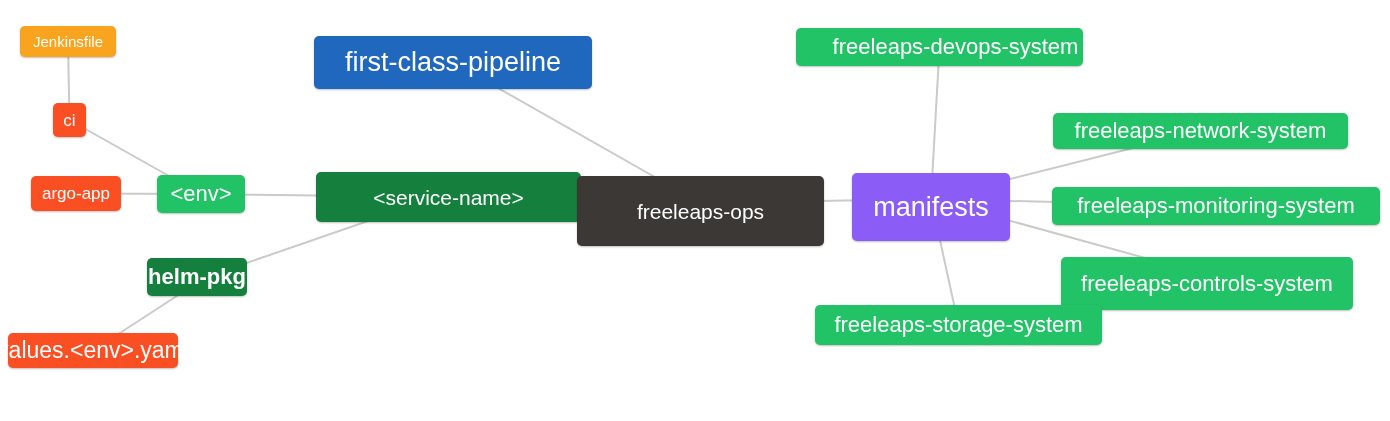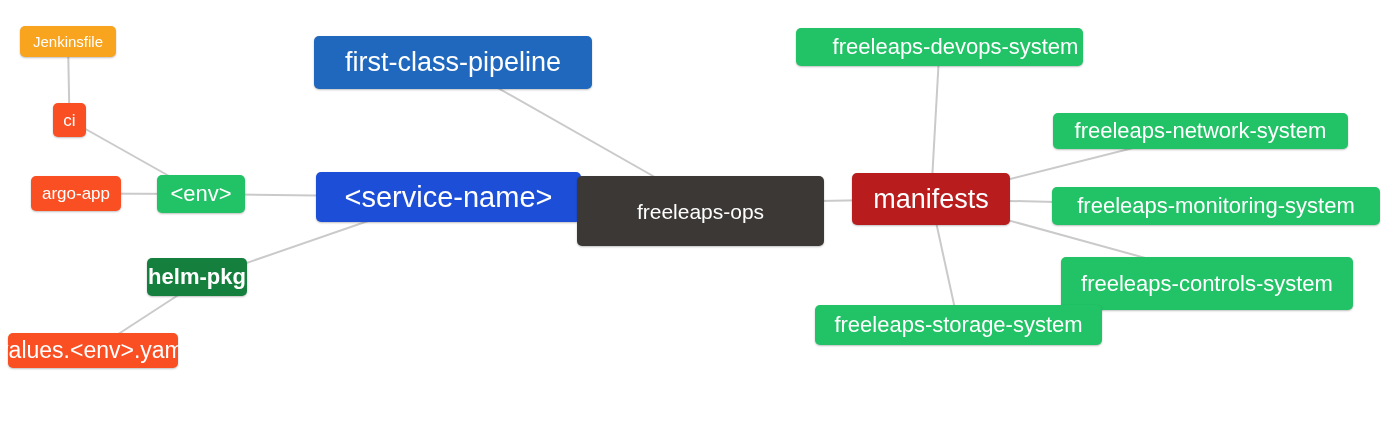--- a/index.html
+++ b/index.html
@@ -68,25 +68,25 @@
   <div class="node" style="left: 31px; top: 176px; width: 90px; height: 35px; font-size: 17px; background: rgb(250, 78, 35);">argo-app</div>
 
   <div class="node" style="left: 157px; top: 175px; width: 88px; height: 38px; font-size: 22px; background: rgb(34, 194, 102);">&lt;env&gt;</div>
 
   <div class="node" style="left: 147px; top: 258px; width: 100px; height: 38px; font-size: 22px; background: #15803d; font-weight: bold;">helm-pkg</div>
 
   <div class="node" style="left: 8px; top: 333px; width: 170px; height: 35px; font-size: 23px; background: rgb(250, 78, 35);">values.&lt;env&gt;.yaml</div>
 
   <div class="node" style="left: 314px; top: 36px; width: 278px; height: 53px; font-size: 27px; background: rgb(32, 104, 189);">first-class-pipeline</div>
 
-  <div class="node" style="left: 316px; top: 172px; width: 265px; height: 50px; font-size: 29px; background: #1d4ed8;">&lt;service-name&gt;</div>
+  <div class="node" style="left: 316px; top: 172px; width: 265px; height: 50px; font-size: 21px; background: #15803d;">&lt;service-name&gt;</div>
 
   <div class="node" style="left: 577px; top: 176px; width: 247px; height: 70px; font-size: 21px; background: rgb(59, 56, 54);">freeleaps-ops</div>
 
-  <div class="node" style="left: 852px; top: 173px; width: 158px; height: 52px; font-size: 27px; background: #b91c1c;">manifests</div>
+  <div class="node" style="left: 852px; top: 173px; width: 158px; height: 68px; font-size: 27px; background: #8b5cf6;">manifests</div>
 
   <div class="node" style="left: 796px; top: 28px; width: 287px; height: 38px; font-size: 22px; background: rgb(34, 194, 102); padding-left: 32px;">freeleaps-devops-system</div>
 
   <div class="node" style="left: 1053px; top: 113px; width: 295px; height: 36px; font-size: 22px; background: rgb(34, 194, 102);">freeleaps-network-system</div>
 
   <div class="node" style="left: 1052px; top: 187px; width: 328px; height: 38px; font-size: 22px; background: rgb(34, 194, 102);">freeleaps-monitoring-system</div>
 
   <div class="node" style="left: 1061px; top: 257px; width: 292px; height: 53px; font-size: 22px; background: rgb(34, 194, 102);">freeleaps-controls-system</div>
 
   <div class="node" style="left: 815px; top: 305px; width: 287px; height: 40px; font-size: 22px; background: rgb(34, 194, 102);">freeleaps-storage-system</div>

